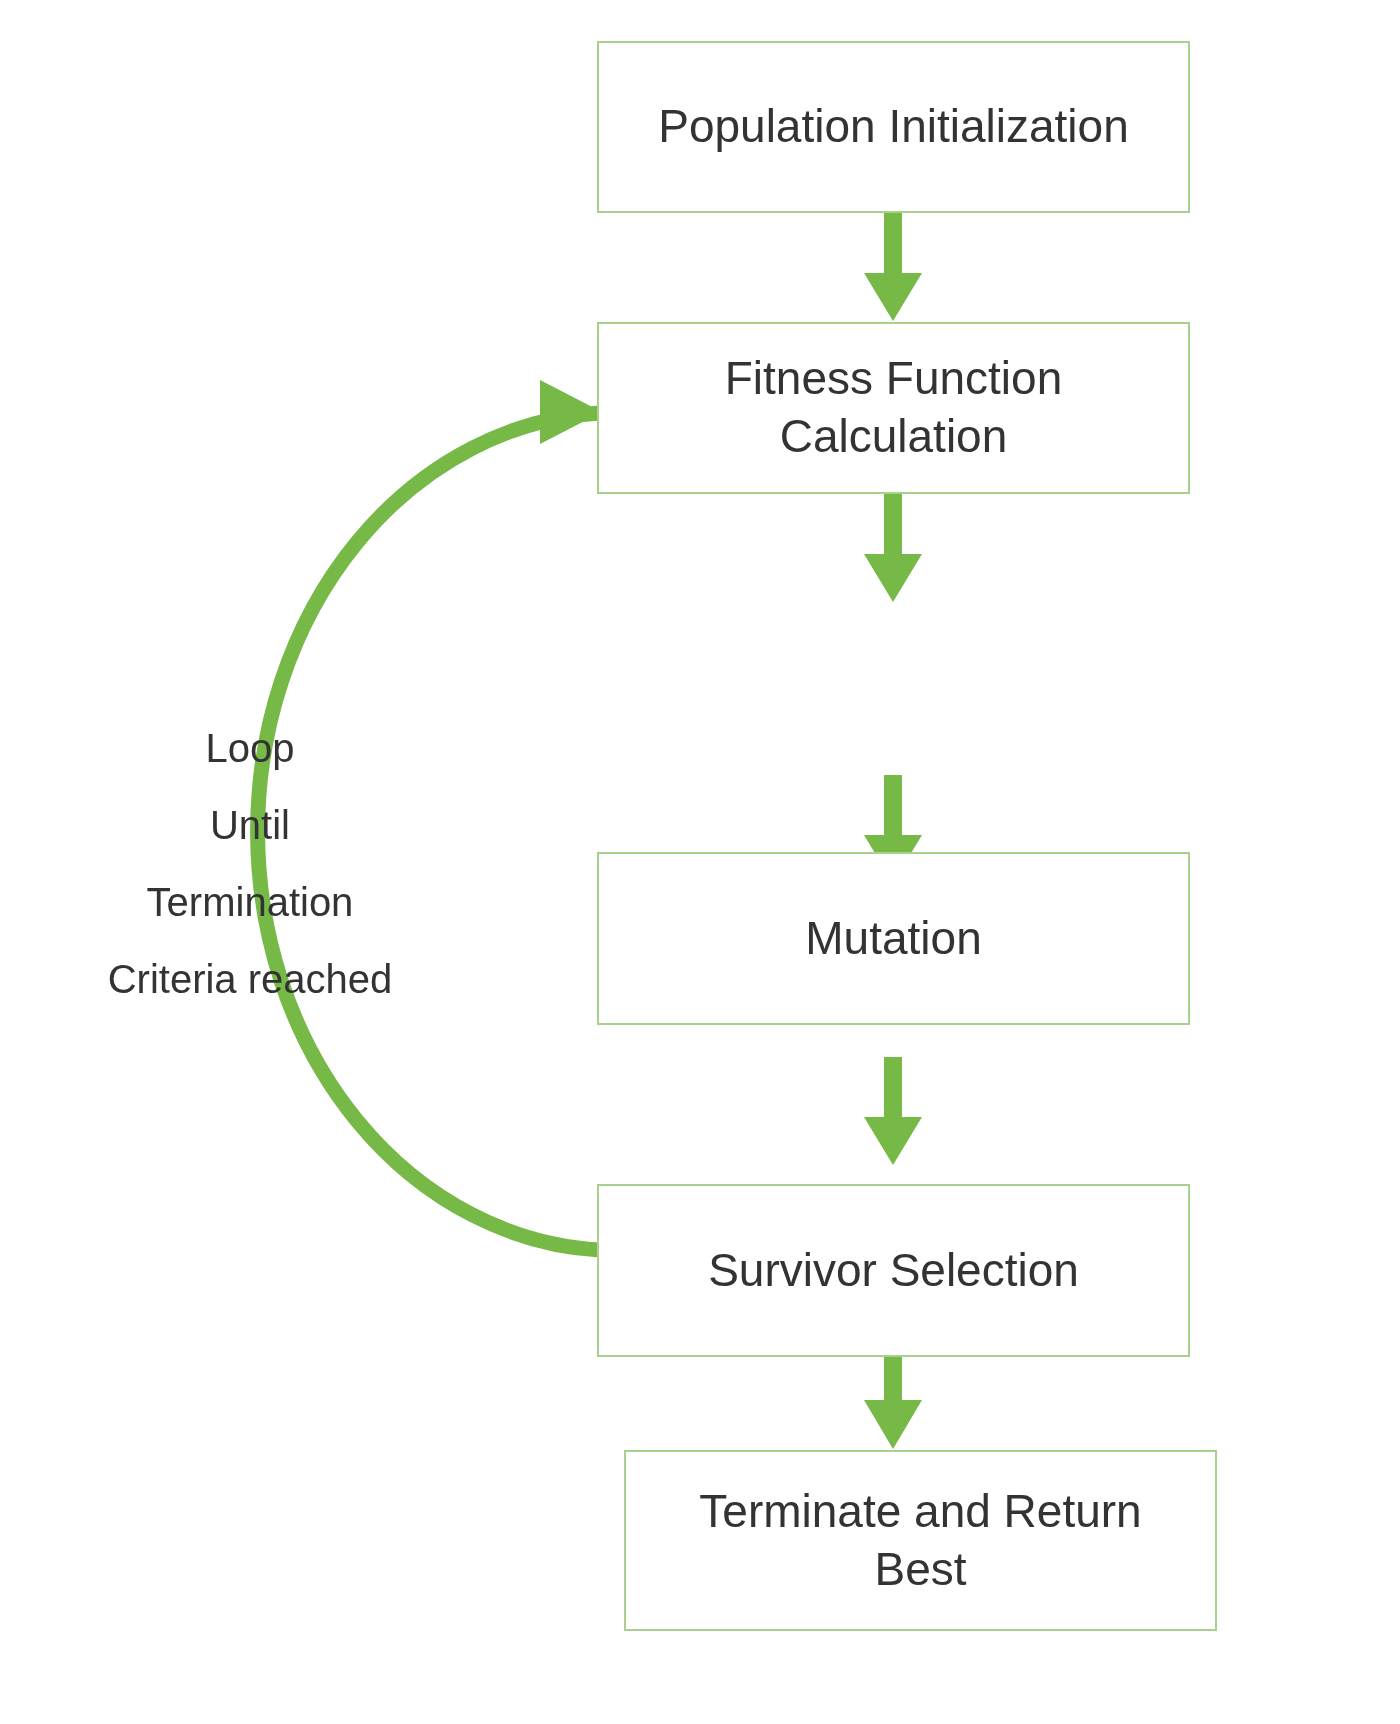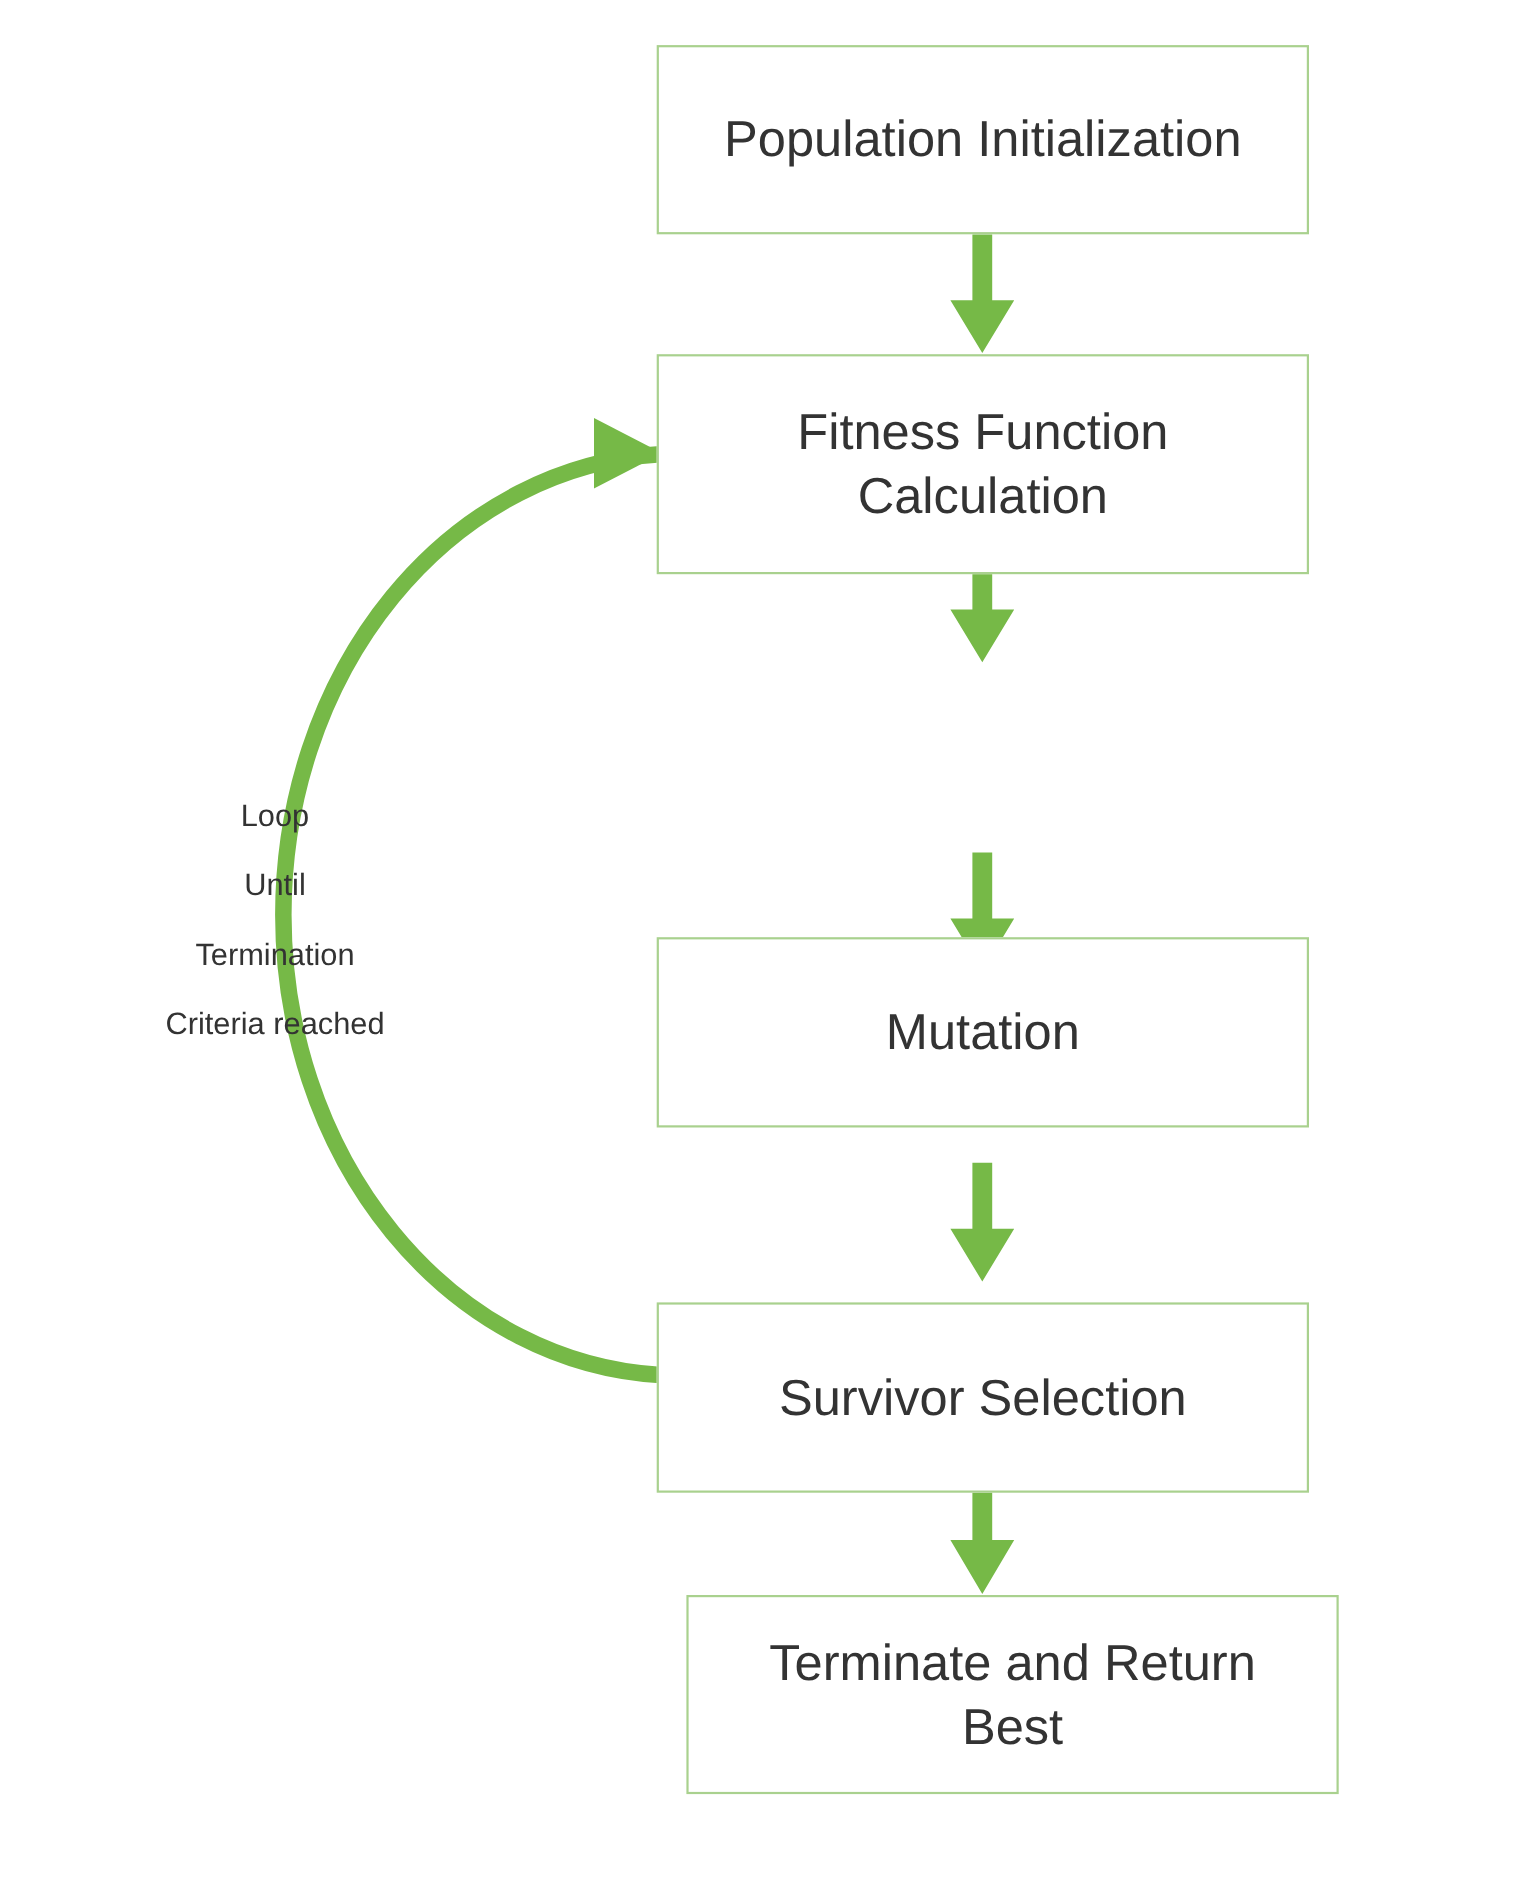--- a/index.html
+++ b/index.html
@@ -45,33 +45,33 @@
     text-align: center;
     z-index: 2;
   }
   .node span {
     font-size: 46px;
     line-height: 1.26;
     color: var(--text-color);
     white-space: pre-line;
   }
   .node-1 { top: 41px;   height: 172px; }
-  .node-2 { top: 322px;  height: 200px; }
+  .node-2 { top: 322px;  height: 172px; }
   .node-3 { top: 603px;  height: 172px; }
   .node-4 { top: 852px;  height: 173px; }
   .node-5 { top: 1184px; height: 173px; }
   .node-6 { top: 1450px; height: 181px; margin-left: 27px; }
   .loop-label {
     position: absolute;
     left: 30px;
     top: 710px;
     width: 440px;
     text-align: center;
-    font-size: 28px;
-    line-height: 63px;
+    font-size: 40px;
+    line-height: 77px;
     color: var(--text-color);
     white-space: pre-line;
     z-index: 3;
   }
 </style>
 </head>
 <body>
 
 <div class="canvas">
 

